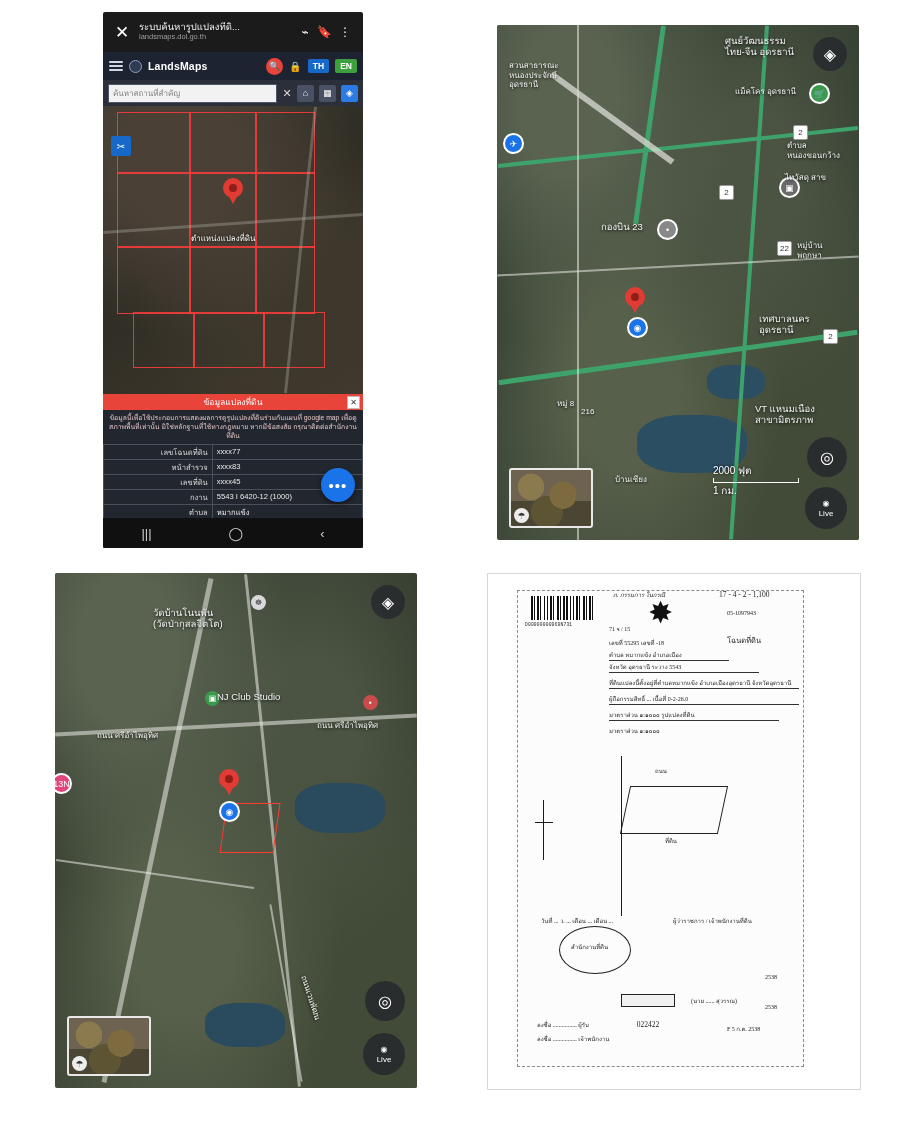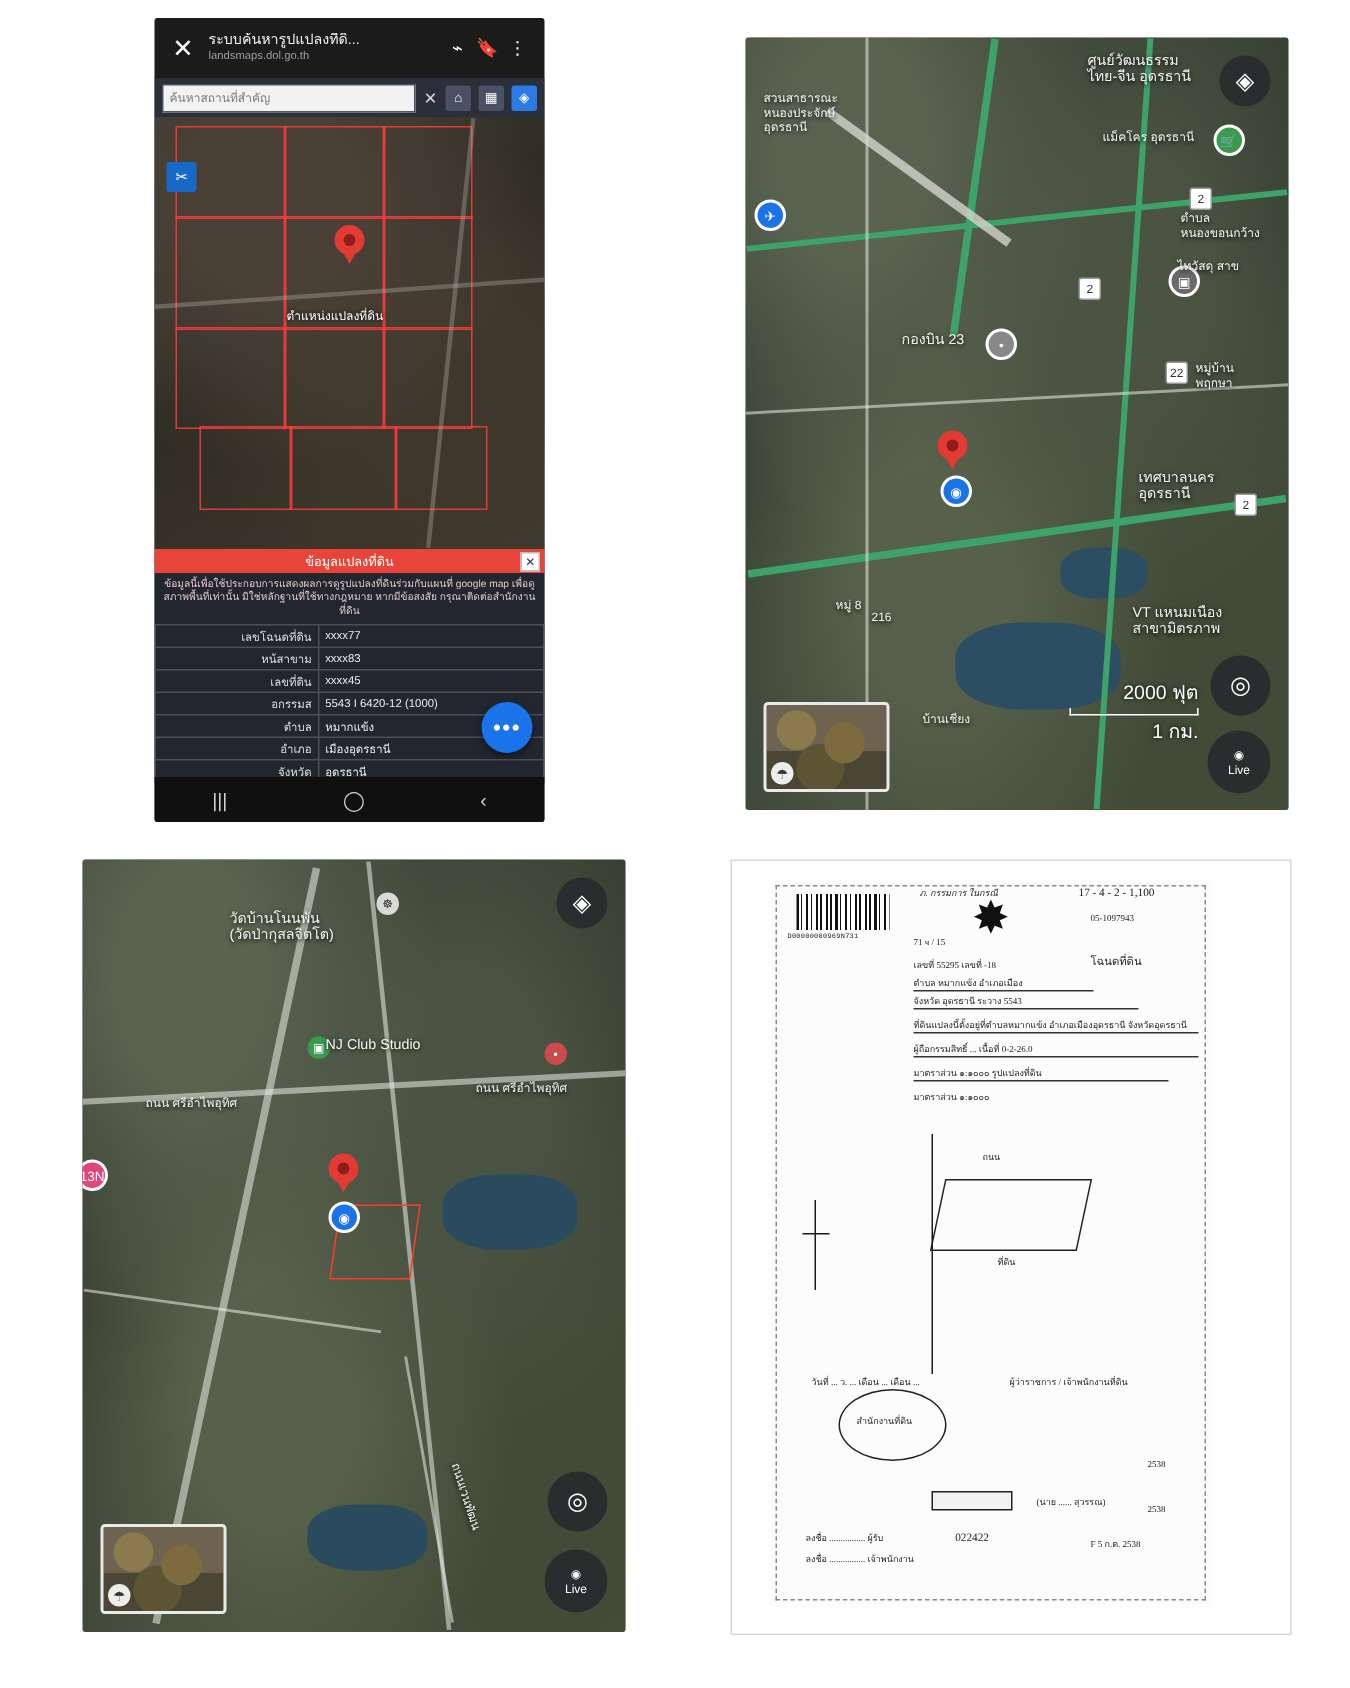--- a/index.html
+++ b/index.html
@@ -64,21 +64,21 @@
   .gmap{border-radius:2px;}
   .gm-layers{position:absolute;right:12px;top:12px;width:34px;height:34px;border-radius:50%;background:rgba(40,42,46,.88);color:#fff;}
   .gm-compass{position:absolute;right:12px;width:40px;height:40px;border-radius:50%;background:rgba(40,42,46,.9);color:#fff;}
   .gm-live{position:absolute;right:12px;width:42px;height:42px;border-radius:50%;background:rgba(40,42,46,.92);color:#fff;flex-direction:column;font-size:8px;gap:1px;}
   .gm-thumb{position:absolute;left:12px;bottom:12px;width:80px;height:56px;border:2px solid #e9e9e9;border-radius:3px;overflow:hidden;background:linear-gradient(180deg,#6e6250 0 55%,#4b4533 55% 100%);}
   .gm-thumb .leafy{position:absolute;inset:0;background:
       radial-gradient(circle at 25% 30%,#8a7a4e 0 18%,transparent 19%),
       radial-gradient(circle at 65% 45%,#7e6a3f 0 22%,transparent 23%),
       radial-gradient(circle at 45% 75%,#5d5433 0 26%,transparent 27%);}
   .gm-thumb .badge{position:absolute;left:3px;bottom:3px;width:15px;height:15px;border-radius:50%;background:rgba(255,255,255,.9);color:#333;font-size:9px;}
-  .scalebar{position:absolute;color:#fff;font-size:13px;text-shadow:0 0 3px #000;text-align:right;}
+  .scalebar{position:absolute;color:#fff;font-size:10px;text-shadow:0 0 3px #000;text-align:left;}
   .scalebar .bar{height:4px;border:1px solid #fff;border-top:none;}
   .bluepin{position:absolute;width:17px;height:17px;border-radius:50%;background:#1a73e8;border:2px solid #fff;color:#fff;font-size:9px;}
 
   
   #map2{left:497px;top:25px;width:362px;height:515px;background:linear-gradient(160deg,#3c4638,#2f3a2e 40%,#47503f 100%);}
   .terrain{position:absolute;inset:0;background:
      radial-gradient(ellipse at 20% 15%,#5a6350 0 12%,transparent 40%),
      radial-gradient(ellipse at 70% 30%,#4b5442 0 14%,transparent 45%),
      radial-gradient(ellipse at 35% 70%,#56604a 0 16%,transparent 48%),
      radial-gradient(ellipse at 85% 80%,#424b38 0 18%,transparent 50%),
@@ -119,20 +119,33 @@
     <div class="x">✕</div>
     <div class="tt">
       <div class="t1"><span>ระบบค้นหารูปแปลงที่ดิ...</span></div>
       <div class="t2">landsmaps.dol.go.th</div>
     </div>
     <div class="ic">⌁</div>
     <div class="ic">🔖</div>
     <div class="ic">⋮</div>
   </div>
 
+  <div id="appbar">
+    <div class="hamb">
+        <i></i>
+        <i></i>
+        <i></i>
+      </div>
+    <div class="logo-dot"></div>
+    <div class="brand">LandsMaps</div>
+    <div class="circle-btn center">🔍</div>
+    <div class="lock">🔒</div>
+    <div class="langbtn lang-th">TH</div>
+    <div class="langbtn lang-en">EN</div>
+  </div>
 
   <div id="searchbar">
     <div id="searchbox">
       <span>ค้นหาสถานที่สำคัญ</span>
     </div>
     <div class="xbtn">✕</div>
     <div class="sq home center">⌂</div>
     <div class="sq grid center">▦</div>
     <div class="sq layers center">◈</div>
   </div>
@@ -170,29 +183,29 @@
   </div>
   <div id="disclaimer">ข้อมูลนี้เพื่อใช้ประกอบการแสดงผลการดูรูปแปลงที่ดินร่วมกับแผนที่ google map เพื่อดูสภาพพื้นที่เท่านั้น มิใช่หลักฐานที่ใช้ทางกฎหมาย หากมีข้อสงสัย กรุณาติดต่อสำนักงานที่ดิน</div>
 
   <table class="info">
     <tbody>
         <tr>
           <td class="k">เลขโฉนดที่ดิน</td>
           <td>xxxx77</td>
         </tr>
     <tr>
-          <td class="k">หน้สาขาม</td>
+          <td class="k">หน้าสำรวจ</td>
           <td>xxxx83</td>
         </tr>
     <tr>
           <td class="k">เลขที่ดิน</td>
           <td>xxxx45</td>
         </tr>
     <tr>
-          <td class="k">อกรรมส</td>
+          <td class="k">กงาน</td>
           <td>5543 I 6420-12 (1000)</td>
         </tr>
     <tr>
           <td class="k">ตำบล</td>
           <td>หมากแข้ง</td>
         </tr>
     <tr>
           <td class="k">อำเภอ</td>
           <td>เมืองอุดรธานี</td>
         </tr>

